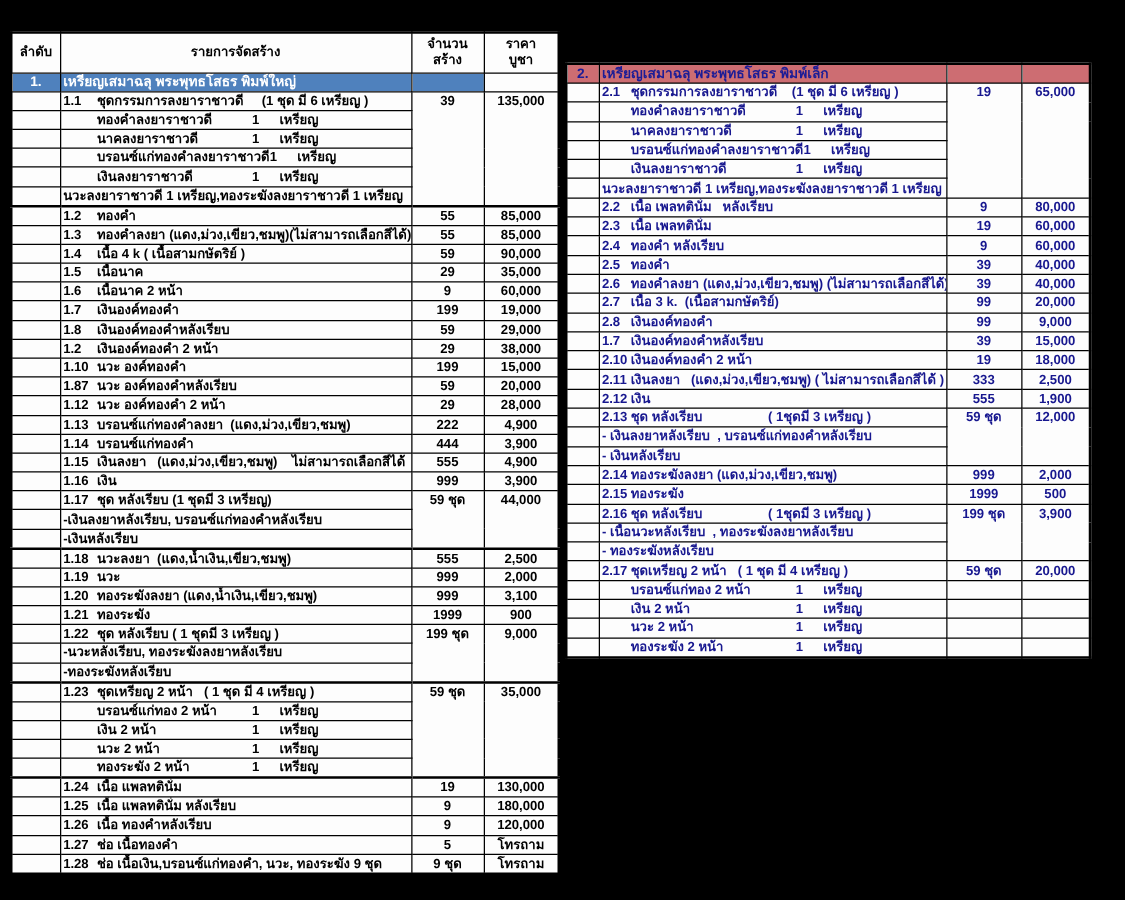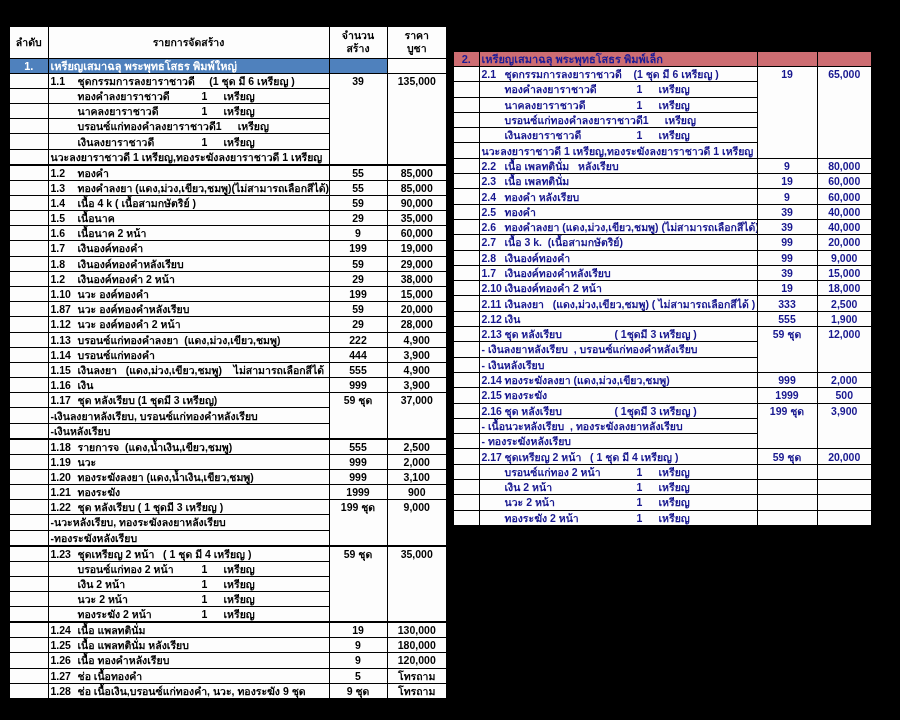--- a/index.html
+++ b/index.html
@@ -185,33 +185,33 @@
       <tr>
         <td class="numcol"></td>
         <td class="desccol"><span class="rno">1.16</span><span class="rtxt">เงิน</span></td>
         <td class="qtycol">999</td>
         <td class="pricecol">3,900</td>
       </tr>
       <tr>
         <td class="numcol"></td>
         <td class="desccol"><span class="rno">1.17</span><span class="rtxt">ชุด หลังเรียบ (1 ชุดมี 3 เหรียญ)</span></td>
         <td class="qtycol vtop" rowspan="3">59 ชุด</td>
-        <td class="pricecol vtop" rowspan="3">37,000</td>
+        <td class="pricecol vtop" rowspan="3">44,000</td>
       </tr>
       <tr>
         <td class="numcol"></td>
         <td class="desccol"><span class="notetxt">-เงินลงยาหลังเรียบ, บรอนซ์แก่ทองคำหลังเรียบ</span></td>
       </tr>
       <tr>
         <td class="numcol"></td>
         <td class="desccol"><span class="notetxt">-เงินหลังเรียบ</span></td>
       </tr>
       <tr class="thick-top">
         <td class="numcol"></td>
-        <td class="desccol"><span class="rno">1.18</span><span class="rtxt">รายการจ  (แดง,น้ำเงิน,เขียว,ชมพู)</span></td>
+        <td class="desccol"><span class="rno">1.18</span><span class="rtxt">นวะลงยา  (แดง,น้ำเงิน,เขียว,ชมพู)</span></td>
         <td class="qtycol">555</td>
         <td class="pricecol">2,500</td>
       </tr>
       <tr>
         <td class="numcol"></td>
         <td class="desccol"><span class="rno">1.19</span><span class="rtxt">นวะ</span></td>
         <td class="qtycol">999</td>
         <td class="pricecol">2,000</td>
       </tr>
       <tr>

